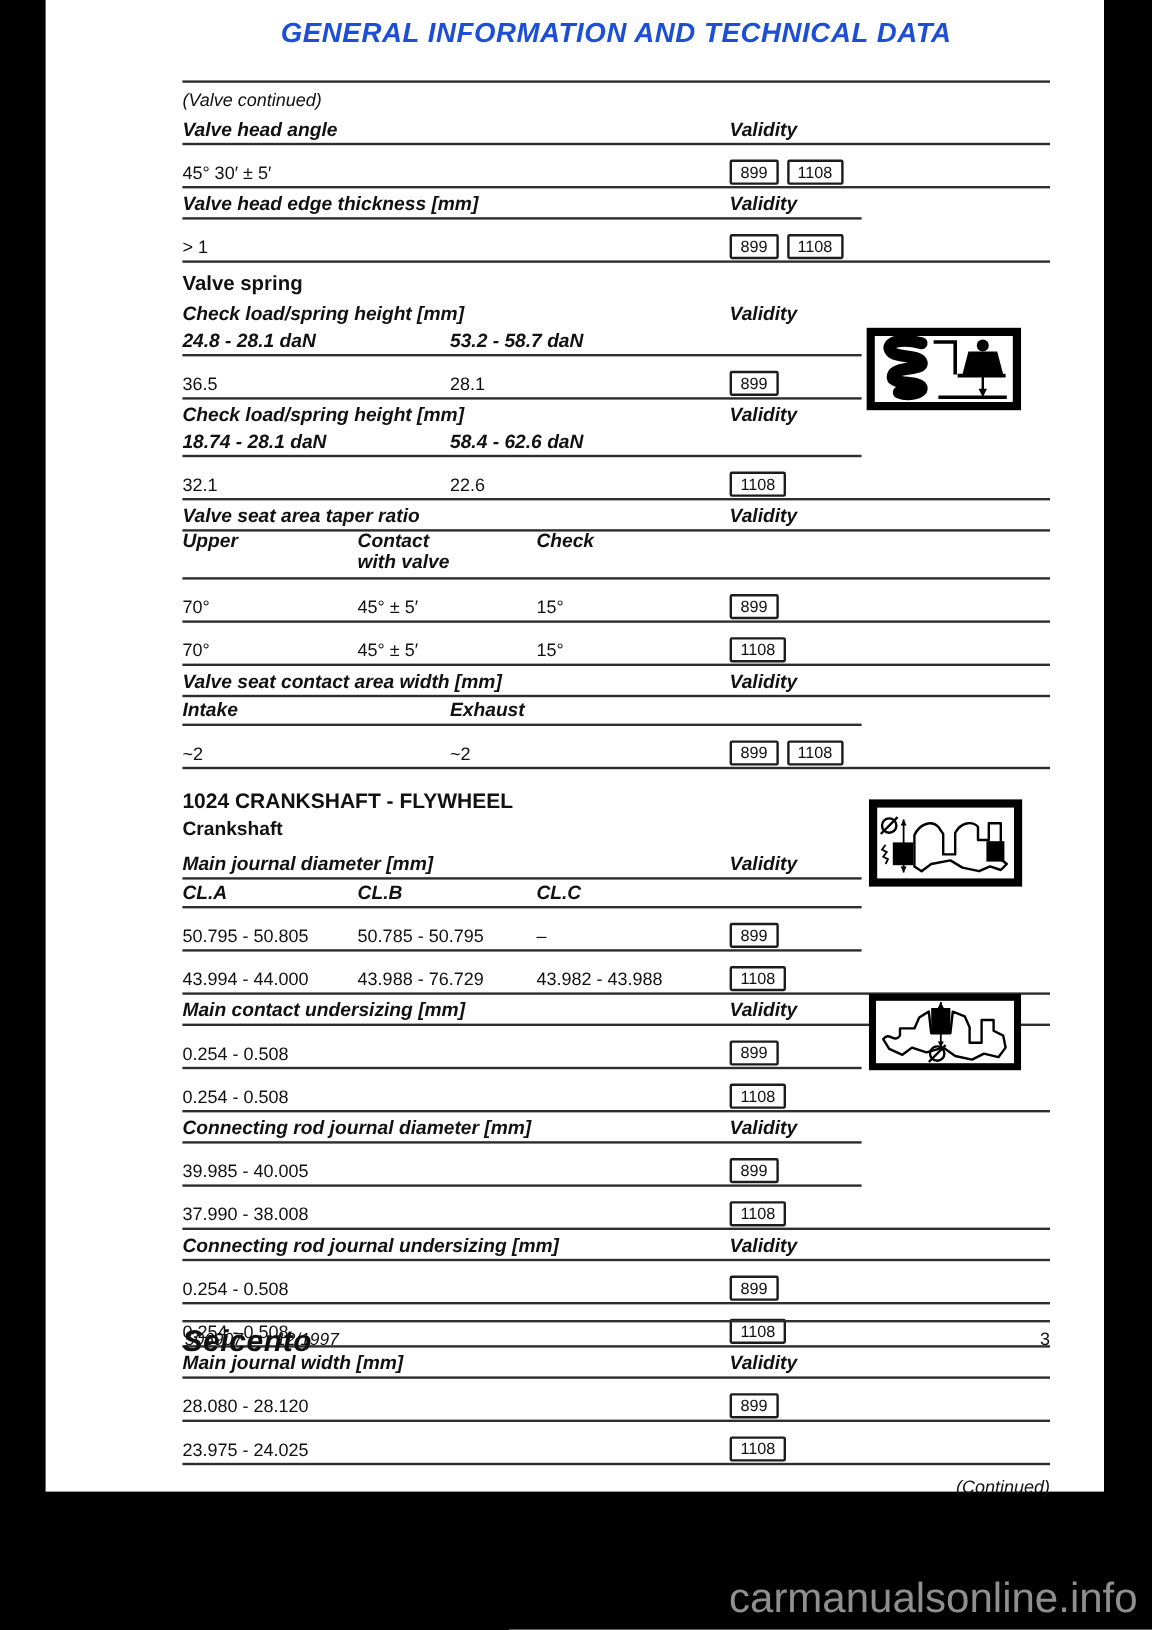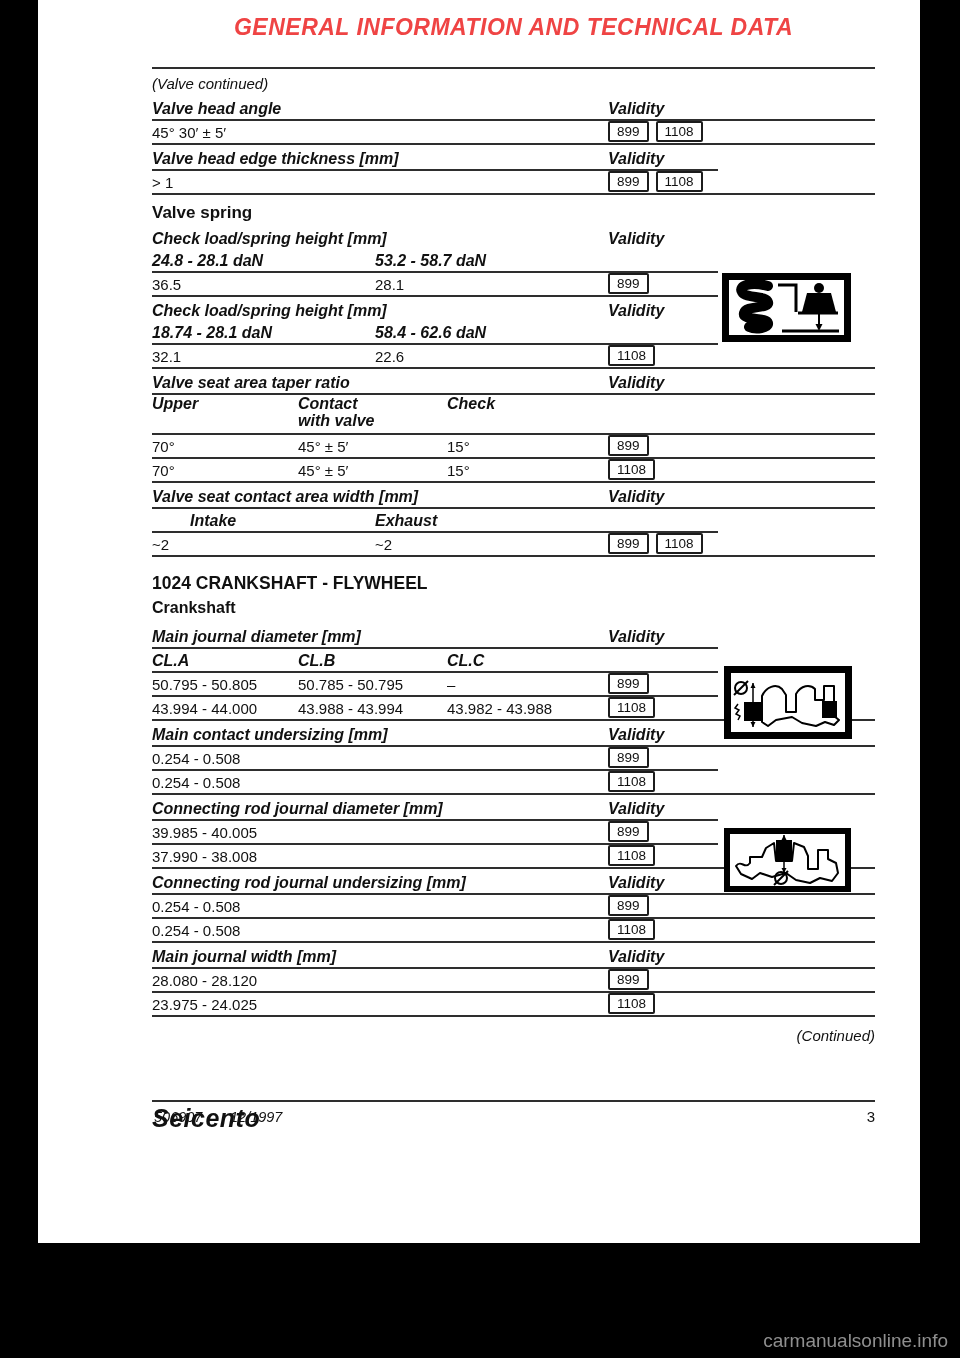--- a/index.html
+++ b/index.html
@@ -4,39 +4,39 @@
 <style>
   html,body { margin:0; padding:0; }
   body {
     width:960px; height:1358px; position:relative; background:#000;
     font-family:"Liberation Sans", sans-serif; color:#111; overflow:hidden;
   }
   .page { position:absolute; left:38px; top:0; width:882px; height:1243px; background:#fff; }
   .content { position:absolute; left:114px; top:0; width:723px; }
 
   .doc-title { padding-top:14px; text-align:center; font-style:italic; font-weight:bold;
-               font-size:23px; letter-spacing:.5px; color:#ef4444; }
+               font-size:23px; letter-spacing:.5px; color:#1d4ed8; }
   .doc-subtitle { margin-top:6px; text-align:center; font-weight:bold; font-size:18px; letter-spacing:.6px; }
 
   .rule { height:2px; background:#2e2e2e; }
   .rule.full { width:723px; }
   .rule.short { width:566px; }
   .top-rule { margin-top:26px; }
 
   .note { margin-top:6px; height:20px; font-style:italic; font-size:15px; }
 
   .section-heading { margin-top:8px; height:22px; font-weight:bold; font-size:17px; }
   #sections section:nth-child(3) .section-heading { margin-top:16px; height:24px; font-size:17.5px; }
   .section-subheading { margin-top:2px; height:24px; font-weight:bold; font-size:16px; }
 
   .row { position:relative; }
   .row.label-row { height:24px; }
   .row.sub-row { height:22px; }
   .row.sub-row.tall { height:38px; }
-  .row.val-row { height:22px; }
+  .row.val-row { height:34px; }
 
   .cell { position:absolute; bottom:2px; font-size:15px; white-space:pre-line; line-height:17px; }
   .tall .cell { bottom:auto; top:0; }
   .label-cell, .validity-cell, .sub-cell { font-weight:bold; font-style:italic; font-size:16px; }
   .validity-cell { left:456px; }
 
   .badges { position:absolute; left:456px; bottom:1px; display:flex; gap:7px; }
   .badge { border:2px solid #1c1c1c; border-radius:2px; background:#fff;
            font-size:13.5px; line-height:17px; padding:0 7px; color:#111; }
 
@@ -45,21 +45,21 @@
   .icon-box { position:absolute; }
 
   .footer { position:absolute; left:114px; top:1100px; width:723px; }
   .footer-row { position:relative; height:34px; }
   .footer-doc  { position:absolute; left:2px;  top:7px; font-style:italic; font-size:14.5px; }
   .footer-date { position:absolute; left:78px; top:7px; font-style:italic; font-size:14.5px; }
   .footer-brand{ position:absolute; left:0; right:0; top:2px; text-align:left;
                  font-weight:bold; font-style:italic; font-size:25px; letter-spacing:.5px; }
   .footer-page { position:absolute; right:0; top:6px; font-size:15px; }
 
-  .watermark { position:absolute; right:12px; bottom:6px; color:#8f8f8f; font-size:19px; }
+  .watermark { position:absolute; right:12px; bottom:6px; color:#8f8f8f; font-size:35px; }
 </style>
 </head>
 <body>
 
 <div class="page">
   <div class="content">
     <div class="doc-title">GENERAL INFORMATION AND TECHNICAL DATA</div>
     <div class="rule full top-rule"></div>
     <div id="sections">
         <section>
@@ -156,21 +156,21 @@
               <span class="badge">1108</span>
             </span>
           </div>
           <div class="rule full"></div>
           <div class="row label-row">
             <span class="cell label-cell" style="left: 0px;">Valve seat contact area width [mm]</span>
             <span class="cell validity-cell">Validity</span>
           </div>
           <div class="rule full"></div>
           <div class="row sub-row">
-            <span class="cell sub-cell" style="left: 0px; margin-left: 38px;">Intake</span>
+            <span class="cell sub-cell" style="left: 0px;">Intake</span>
             <span class="cell sub-cell" style="left: 223px;">Exhaust</span>
           </div>
           <div class="rule short"></div>
           <div class="row val-row">
             <span class="cell value-cell" style="left: 0px;">~2</span>
             <span class="cell value-cell" style="left: 223px;">~2</span>
             <span class="badges">
               <span class="badge">899</span>
               <span class="badge">1108</span>
             </span>
@@ -195,21 +195,21 @@
             <span class="cell value-cell" style="left: 0px;">50.795 - 50.805</span>
             <span class="cell value-cell" style="left: 146px;">50.785 - 50.795</span>
             <span class="cell value-cell" style="left: 295px;">–</span>
             <span class="badges">
               <span class="badge">899</span>
             </span>
           </div>
           <div class="rule short"></div>
           <div class="row val-row">
             <span class="cell value-cell" style="left: 0px;">43.994 - 44.000</span>
-            <span class="cell value-cell" style="left: 146px;">43.988 - 43.994</span>
+            <span class="cell value-cell" style="left: 146px;">43.988 - 76.729</span>
             <span class="cell value-cell" style="left: 295px;">43.982 - 43.988</span>
             <span class="badges">
               <span class="badge">1108</span>
             </span>
           </div>
           <div class="rule full"></div>
           <div class="row label-row">
             <span class="cell label-cell" style="left: 0px;">Main contact undersizing [mm]</span>
             <span class="cell validity-cell">Validity</span>
           </div>

